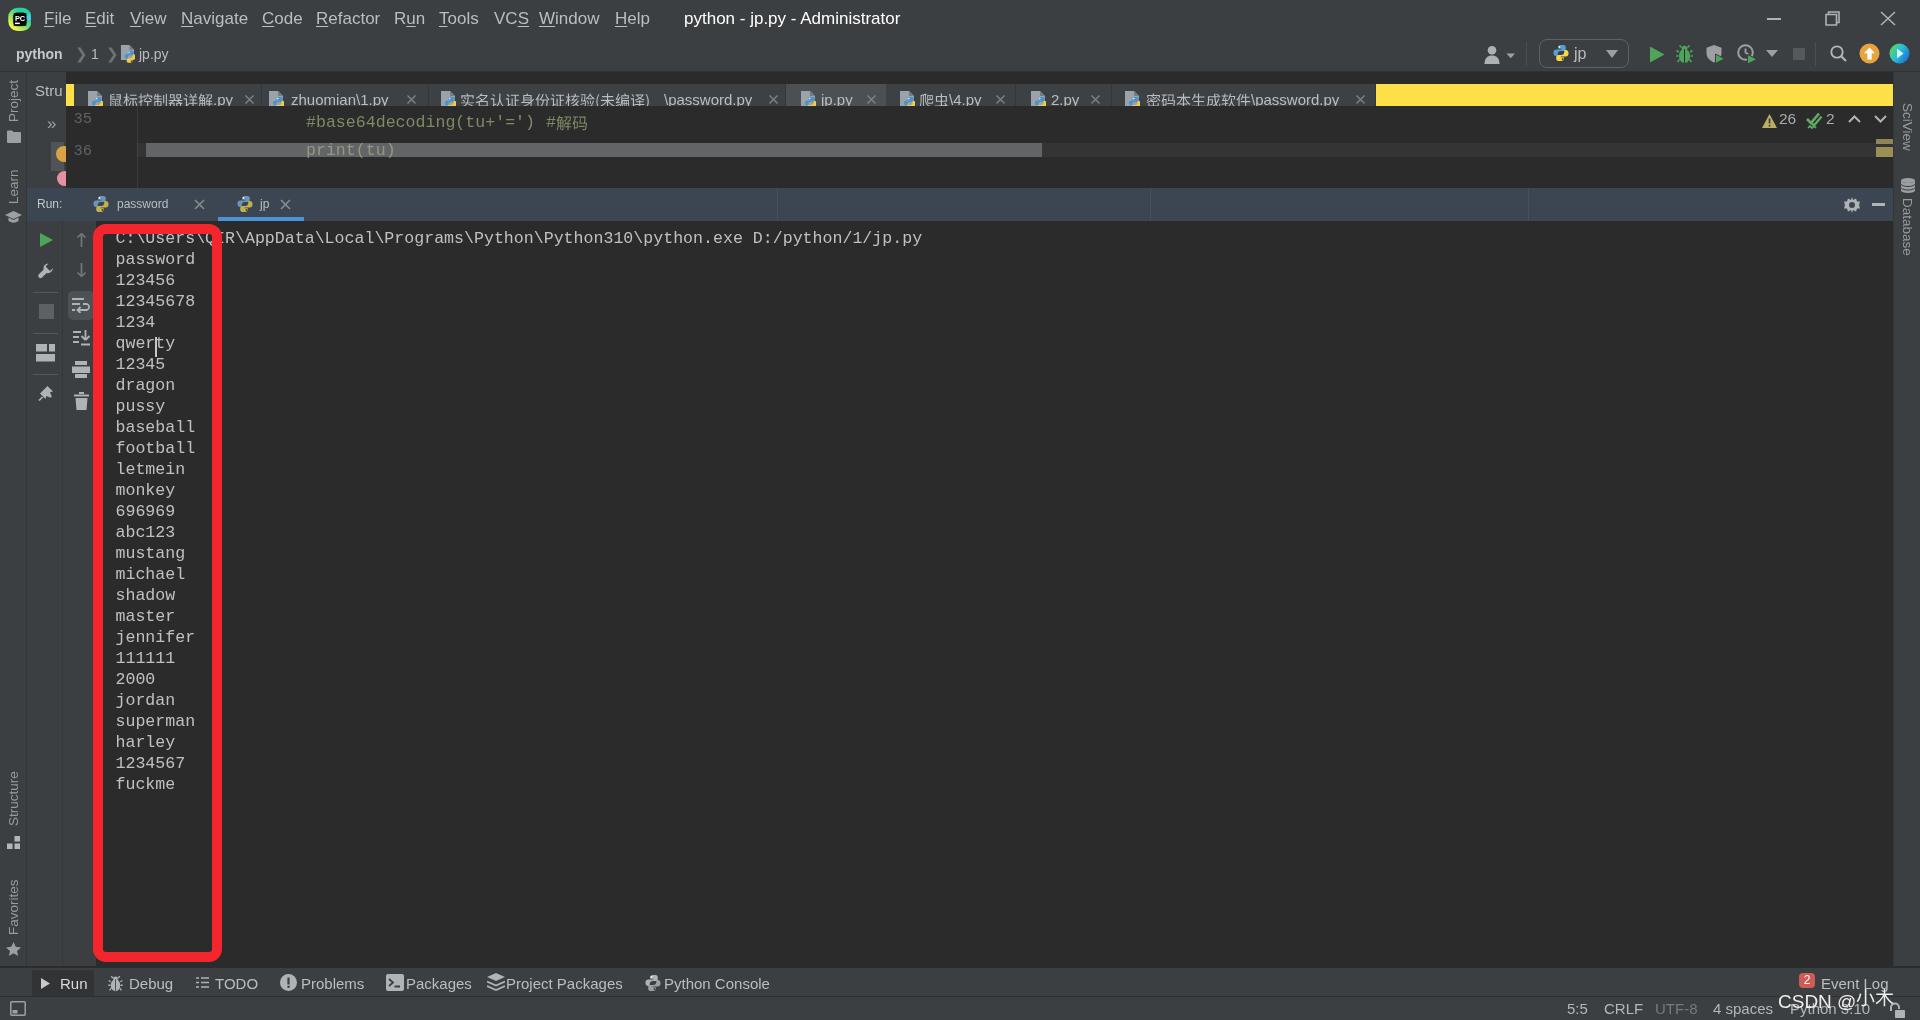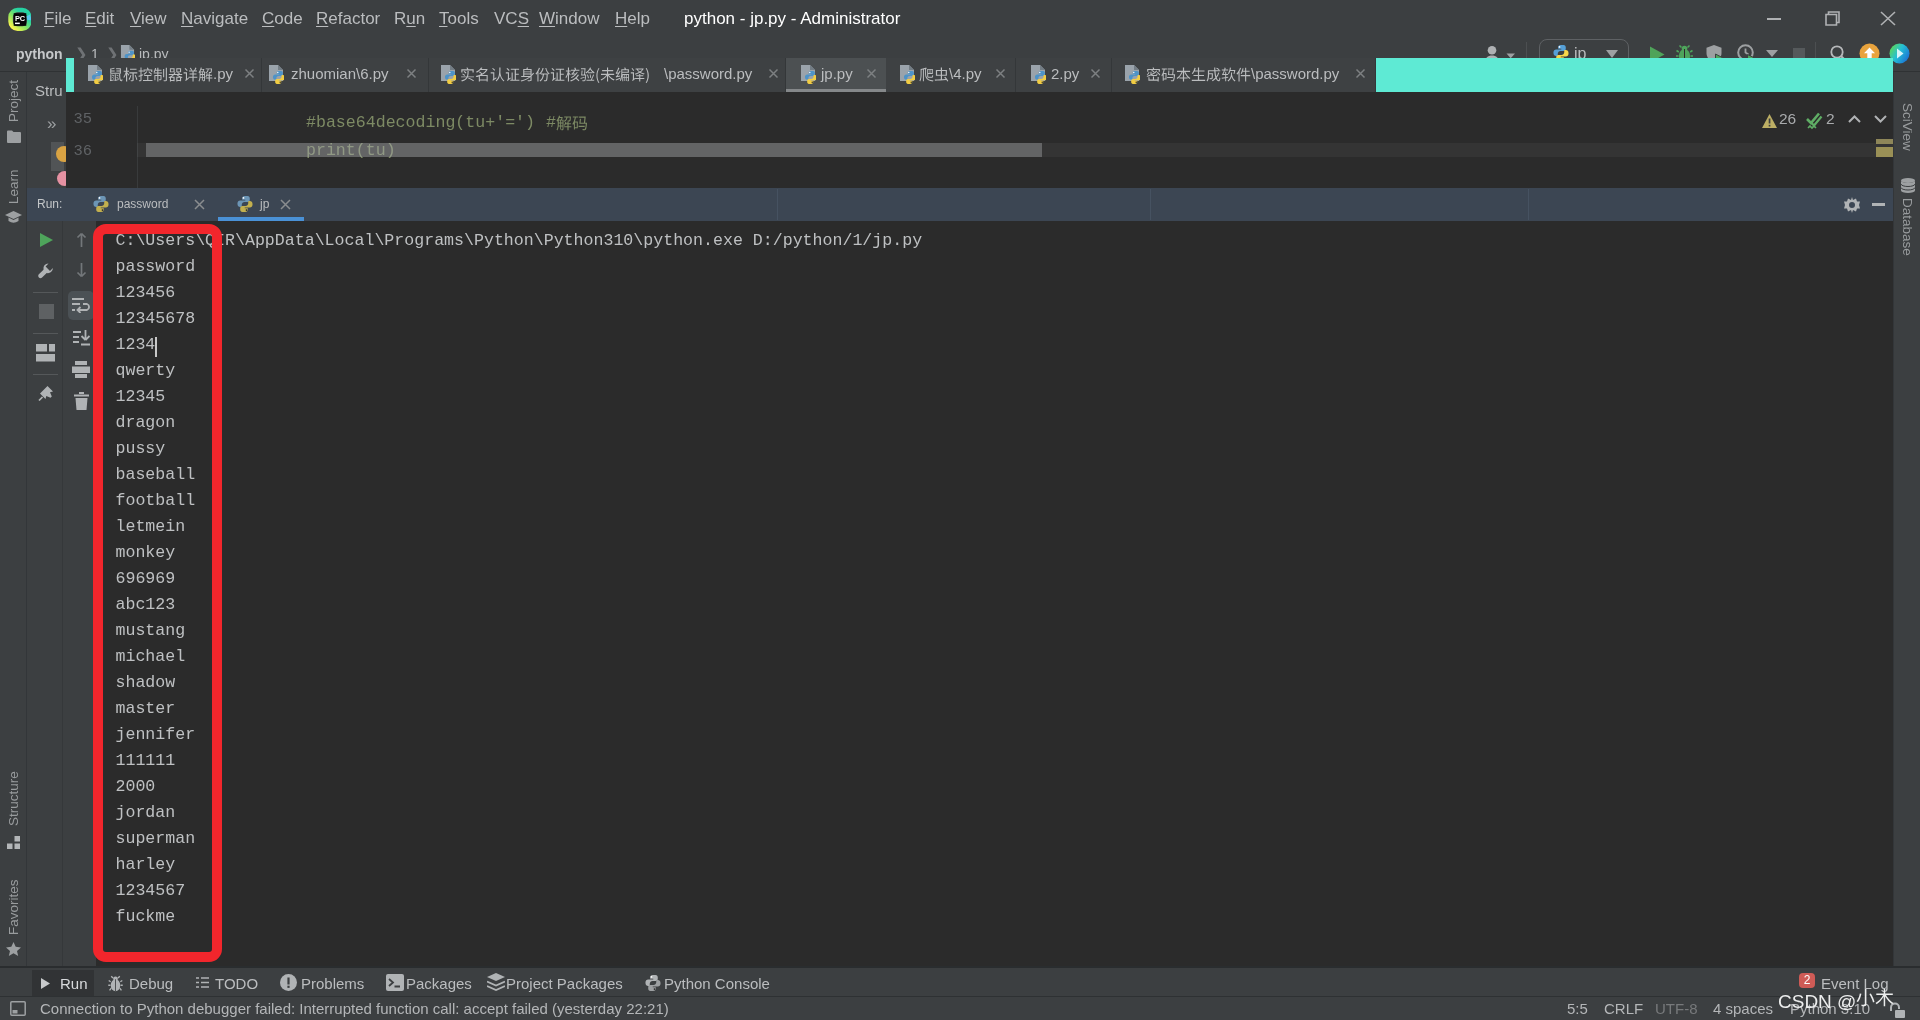--- a/index.html
+++ b/index.html
@@ -7,34 +7,34 @@
 svg{display:block}
 .titlebar{position:absolute;left:0;top:0;width:1920px;height:36px;background:#3c3f41}
 .menu{position:absolute;top:0;height:36px;line-height:37px;font-size:17px;color:#bbbdbf}
 .menu u{text-decoration-thickness:1px;text-underline-offset:2px}
 .navbar{position:absolute;left:0;top:36px;width:1920px;height:36px;background:#3c3f41;border-bottom:1px solid #2f3234}
 .crumb{position:absolute;top:0;height:35px;line-height:36px;color:#b9bbbd;font-size:14px}
 .chev{color:#6f7275;font-size:15px}
 .lstripe{position:absolute;left:0;top:72px;width:27px;height:894px;background:#3c3f41;border-right:1px solid #333639}
 .vlabel{position:absolute;color:#999c9e;font-size:13.5px;white-space:nowrap;transform-origin:0 0;transform:rotate(90deg)}
 .zoneB{position:absolute;left:27px;top:72px;width:39px;height:116px;background:#3c3f41;overflow:hidden}
-.tabbar{position:absolute;left:66px;top:58px;width:1827px;height:34px;background:#5eead4}
+.tabbar{position:absolute;left:66px;top:84px;width:1827px;height:34px;background:#fde047}
 .tab{position:absolute;top:0;height:34px;background:#3e4143;box-shadow:inset -1px 0 0 #343739}
 .tab.sel{background:#4c5052;border-bottom:3.5px solid #85888a;box-shadow:none}
 .tablabel{position:absolute;top:0;height:31px;line-height:32px;font-size:15px;color:#bbbdbf;white-space:nowrap}
 .tabx{position:absolute;top:10px;width:11px;height:11px}
 .editor{position:absolute;left:66px;top:106px;width:1827px;height:82px;background:#2b2b2b}
 .lnum{position:absolute;left:0;width:26px;text-align:right;color:#5f6265;font-family:"Liberation Mono",monospace;font-size:15.5px}
 .code{position:absolute;font-family:"Liberation Mono",monospace;font-size:16.6px;color:#7d8a64;white-space:pre}
 .runheader{position:absolute;left:27px;top:188px;width:1866px;height:33px;background:#3c4653}
 .rhsep{position:absolute;top:1px;width:1px;height:31px;background:#465261}
 .runlabel{position:absolute;color:#c3c6c8;font-size:12px;line-height:33px}
 .runbody{position:absolute;left:27px;top:221px;width:1866px;height:745px;background:#3c3f41}
 .console{position:absolute;left:69px;top:0;width:1797px;height:745px;background:#2b2b2b}
-.conpre{position:absolute;left:19.5px;top:7px;font-family:"Liberation Mono",monospace;font-size:16.6px;line-height:26px;color:#bec0c2;white-space:pre}
+.conpre{position:absolute;left:19.5px;top:7px;font-family:"Liberation Mono",monospace;font-size:16.6px;line-height:21px;color:#bec0c2;white-space:pre}
 .btoolbar{position:absolute;left:0;top:966px;width:1920px;height:30px;background:#3c3f41;border-top:2px solid #2a2d2f}
 .bitem{position:absolute;top:2px;height:28px;line-height:28px;font-size:15px;color:#bbbdbf;white-space:nowrap}
 .statusbar{position:absolute;left:0;top:996px;width:1920px;height:24px;background:#3c3f41;border-top:1px solid #2e3133}
 .sitem{position:absolute;top:0;height:23px;line-height:23px;font-size:15px;color:#b4b6b8;white-space:nowrap}
 .redrect{position:absolute;left:93px;top:224px;width:129px;height:738px;border:10px solid #f2262c;border-radius:13px;z-index:40}
 .wm{position:absolute;z-index:50;color:#eceded;font-size:19px;white-space:nowrap}
 .icon{position:absolute}
 </style></head><body>
 
 <div class="titlebar">
@@ -227,21 +227,21 @@
           <path d="M1 0H10L15 5V16H1Z" fill="#9aa3ab"></path>
           <path d="M10 0L15 5H10Z" fill="#737d85"></path>
           <g transform="translate(3.8,5.2) scale(0.72)">
             <path d="M9.9 1C7.6 1 6.9 2.2 6.9 3.5V5.4H10.3V6H4.6C3 6 1.6 7.2 1.6 9.6 1.6 12 3 13.2 4.6 13.2H6.4V10.9C6.4 9.2 7.8 7.9 9.4 7.9H12.9C14.2 7.9 15.3 6.8 15.3 5.4V3.5C15.3 2.2 14.5 1 12.9 1Z" fill="#4d93c8"></path>
             <circle cx="8.3" cy="3.3" r="1" fill="#fff"></circle>
             <path d="M10.1 19C12.4 19 13.1 17.8 13.1 16.5V14.6H9.7V14H15.4C17 14 18.4 12.8 18.4 10.4 18.4 8 17 6.8 15.4 6.8H13.6V9.1C13.6 10.8 12.2 12.1 10.6 12.1H7.1C5.8 12.1 4.7 13.2 4.7 14.6V16.5C4.7 17.8 5.5 19 7.1 19Z" fill="#f2cd43"></path>
             <circle cx="11.7" cy="16.7" r="1" fill="#2b2b2b"></circle>
           </g>
         </svg>
       </div>
-      <div class="tablabel" style="left:29px">zhuomian\6.py</div>
+      <div class="tablabel" style="left:29px">zhuomian\1.py</div>
       <svg class="tabx" style="left:144px" width="11" height="11" viewBox="0 0 11 11">
         <path d="M1.5 1.5 L9.5 9.5 M9.5 1.5 L1.5 9.5" stroke="#7d8082" stroke-width="1.5"></path>
       </svg>
     </div>
     <div class="tab" style="left:363px;width:357px">
       <div class="abs" style="left:11px;top:7px">
         <svg width="16" height="19" viewBox="0 0 16 19">
           <path d="M1 0H10L15 5V16H1Z" fill="#9aa3ab"></path>
           <path d="M10 0L15 5H10Z" fill="#737d85"></path>
           <g transform="translate(3.8,5.2) scale(0.72)">
@@ -561,21 +561,20 @@
   <div class="bitem" style="left:664px">Python Console</div>
   <div class="abs" style="left:1799px;top:5px;width:16px;height:15px;background:#cf5b56;border-radius:4px;color:#fff;font-size:12px;text-align:center;line-height:15px">2</div>
   <div class="bitem" style="left:1821px">Event Log</div>
 </div>
 
 <div class="statusbar">
   <svg class="icon" style="left:10px;top:4px" width="16" height="15" viewBox="0 0 16 15">
       <rect x="0.8" y="0.8" width="14.4" height="13.4" rx="1" stroke="#9da0a2" stroke-width="1.5" fill="none"></rect>
       <rect x="2.5" y="9" width="5" height="3.5" fill="#9da0a2"></rect>
     </svg>
-  <div class="sitem" style="left:40px">Connection to Python debugger failed: Interrupted function call: accept failed (yesterday 22:21)</div>
   <div class="sitem" style="left:1567px">5:5</div>
   <div class="sitem" style="left:1604px">CRLF</div>
   <div class="sitem" style="left:1655px;color:#77797b">UTF-8</div>
   <div class="sitem" style="left:1713px">4 spaces</div>
   <div class="sitem" style="left:1790px">Python 3.10</div>
   <svg class="icon" style="left:1888px;top:5px" width="18" height="17" viewBox="0 0 18 17">
       <path d="M3 9 V5.5 a4 4 0 0 1 8 0 V7" stroke="#b0b3b5" stroke-width="2" fill="none"></path>
       <rect x="7" y="8" width="10" height="8" rx="1" fill="#b0b3b5"></rect>
     </svg>
 </div>

